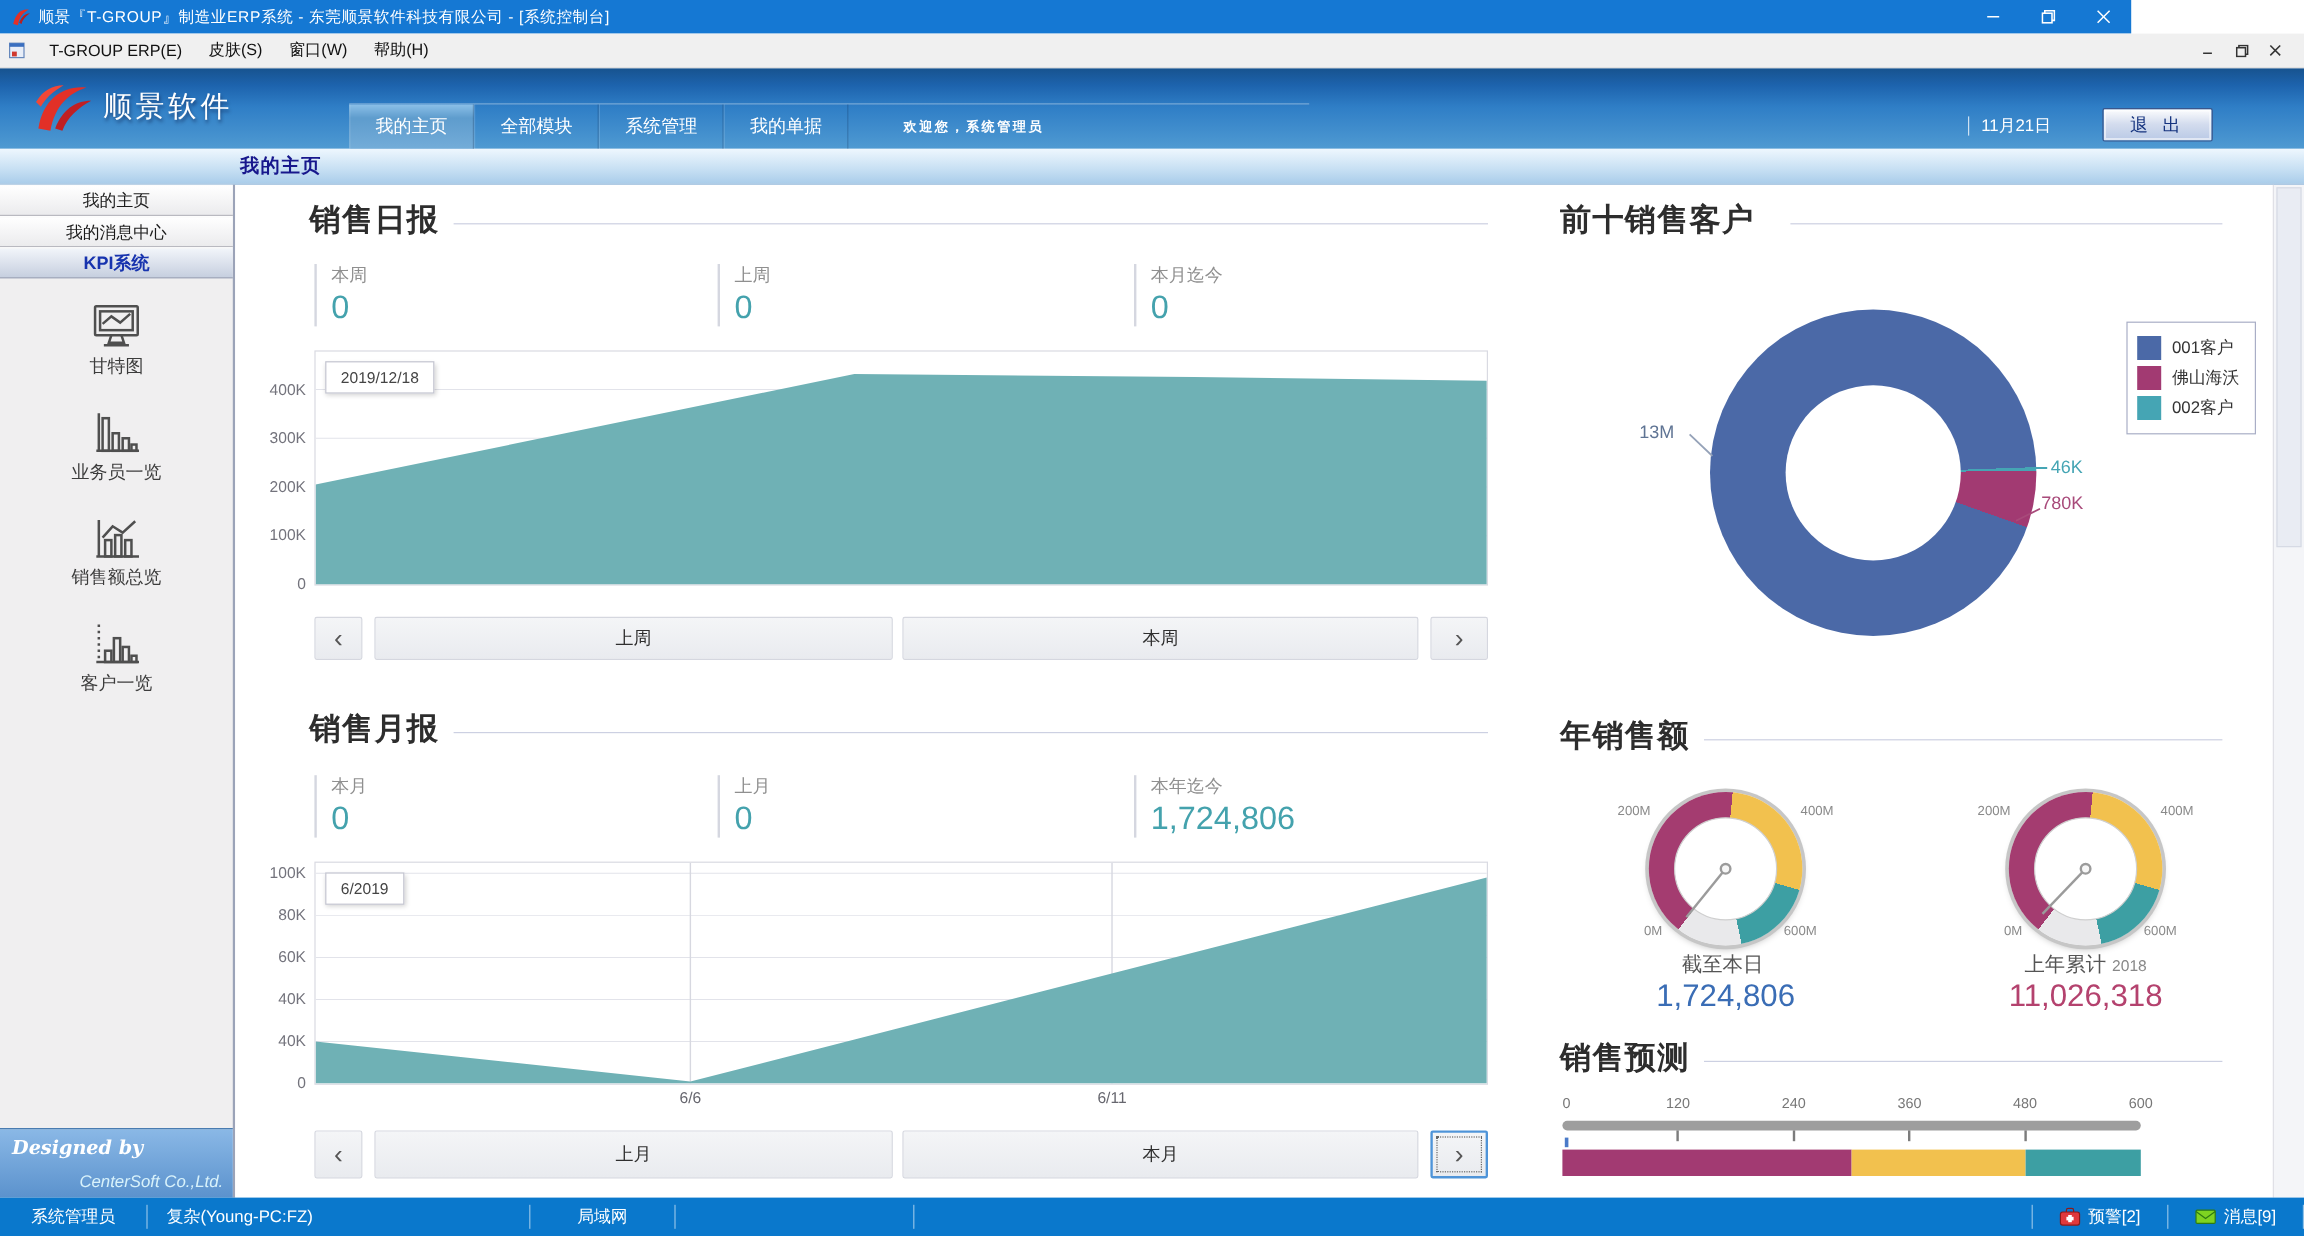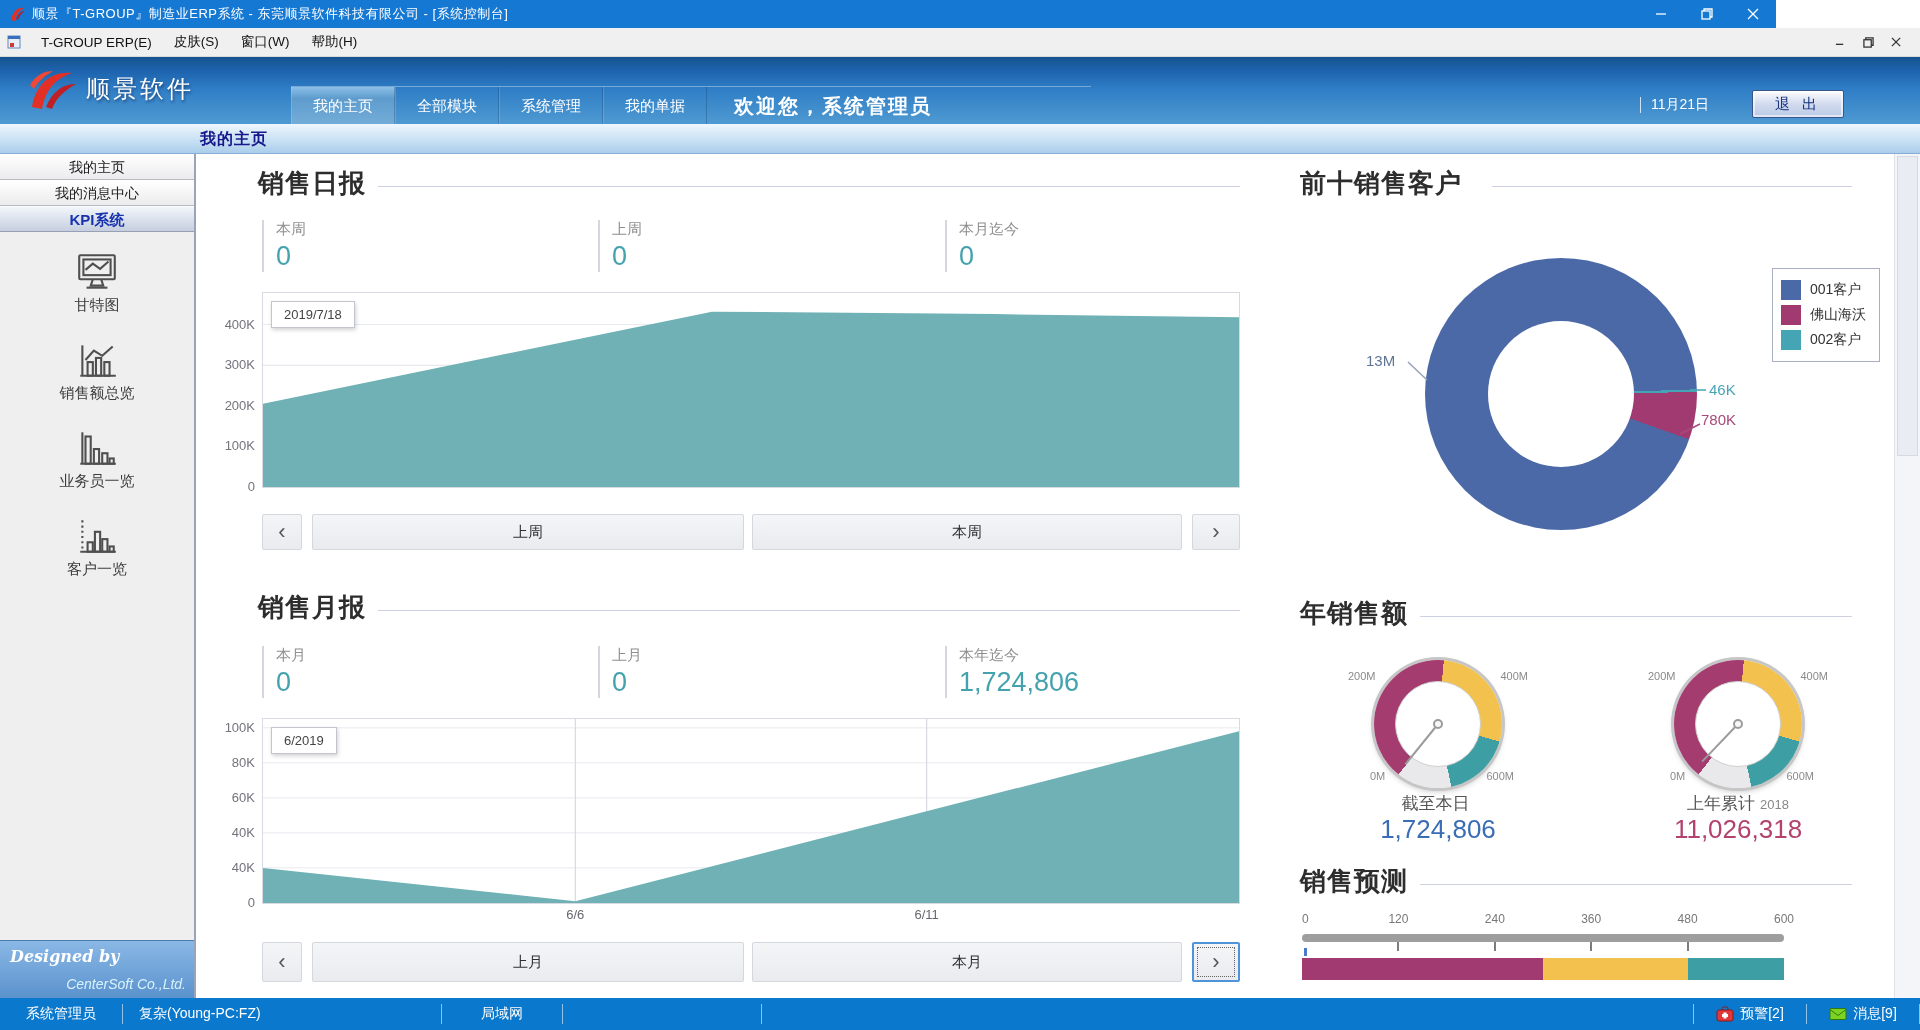--- a/index.html
+++ b/index.html
@@ -24,21 +24,21 @@
 
   
   .header { position:absolute; left:0; top:57px; width:1920px; height:67px;
     background:linear-gradient(180deg,#17538f 0,#1d63ad 14px,#2f7ec6 32px,#4f9ad2 100%); }
   .logo { position:absolute; left:26px; top:8px; display:flex; align-items:center; }
   .logo svg { width:52px; height:48px; }
   .logo-text { color:#fff; font-size:24px; font-weight:normal; letter-spacing:3px; margin-left:8px; text-shadow:1px 2px 3px rgba(0,0,40,.45); }
   .tabrow { position:absolute; left:291px; top:29px; height:38px; width:800px; display:flex; border-top:1px solid rgba(255,255,255,.35); }
   .htab { padding:0 21px; height:38px; line-height:38px; font-size:15px; color:#fff; border-right:1px solid rgba(10,40,80,.25); border-left:1px solid rgba(255,255,255,.15); white-space:nowrap; }
   .htab.active { background:linear-gradient(180deg,#8cc0e8,#5e9ccd 30%,#74add9); }
-  .welcome { margin-left:27px; line-height:38px; color:#fff; font-weight:bold; font-size:20px; letter-spacing:2px; white-space:nowrap; }
+  .welcome { margin-left:46px; line-height:38px; color:#fff; font-weight:bold; font-size:11px; letter-spacing:2px; white-space:nowrap; }
   .date-area { position:absolute; left:1640px; top:29px; height:38px; display:flex; align-items:center; color:#fff; font-size:14px; }
   .date-sep { width:1px; height:16px; background:rgba(255,255,255,.75); margin-right:10px; }
   .exit-btn { position:absolute; left:1752px; top:33px; width:92px; height:28px; background:linear-gradient(180deg,#fdfdfe,#d3dcee 48%,#b9c9e5); border:1px solid #39568c; border-radius:2px; box-shadow:inset 0 0 0 2px rgba(255,255,255,.55); color:#14327e; font-weight:normal; font-size:15px; letter-spacing:4px; font-family:inherit; }
 
   
   .subtab { position:absolute; left:0; top:124px; width:1920px; height:30px; background:linear-gradient(180deg,#eef7fe,#c6dff3 60%,#aacdea); border-bottom:1px solid #86aed6; }
   .subtab-label { position:absolute; left:200px; line-height:30px; font-size:16px; font-weight:bold; color:#17178c; letter-spacing:1px; }
 
   
   .sidebar { position:absolute; left:0; top:154px; width:196px; height:844px; background:#f0eff0; border-right:2px solid #9ba3b8; }
@@ -219,39 +219,39 @@
           <rect x="5" y="3" width="34" height="23" rx="1"></rect>
           <rect x="9" y="7" width="26" height="15"></rect>
           <polyline points="11,17 18,11 25,16 33,9"></polyline>
           <path d="M18 26 L16 32 H28 L26 26"></path>
           <line x1="12" y1="34" x2="32" y2="34"></line>
         </svg>
         <div class="kpi-label">甘特图</div>
       </div>
       <div class="kpi-item">
         <svg viewBox="0 0 44 38">
+          <line x1="8" y1="4" x2="8" y2="34"></line>
+            <line x1="6" y1="34" x2="40" y2="34"></line>
+          <rect x="11" y="8" width="5" height="26"></rect>
+            <rect x="19" y="20" width="5" height="14"></rect>
+            <rect x="27" y="24" width="5" height="10"></rect>
+            <rect x="34" y="29" width="4" height="5"></rect>
+        </svg>
+        <div class="kpi-label">业务员一览</div>
+      </div>
+      <div class="kpi-item">
+        <svg viewBox="0 0 44 38">
           <line x1="8" y1="5" x2="8" y2="34"></line>
             <line x1="6" y1="34" x2="40" y2="34"></line>
           <rect x="13" y="21" width="5" height="13"></rect>
             <rect x="21" y="17" width="5" height="17"></rect>
             <rect x="29" y="21" width="5" height="13"></rect>
           <polyline points="11,19 19,10 27,15 37,6"></polyline>
         </svg>
         <div class="kpi-label">销售额总览</div>
-      </div>
-      <div class="kpi-item">
-        <svg viewBox="0 0 44 38">
-          <line x1="8" y1="4" x2="8" y2="34"></line>
-            <line x1="6" y1="34" x2="40" y2="34"></line>
-          <rect x="11" y="8" width="5" height="26"></rect>
-            <rect x="19" y="20" width="5" height="14"></rect>
-            <rect x="27" y="24" width="5" height="10"></rect>
-            <rect x="34" y="29" width="4" height="5"></rect>
-        </svg>
-        <div class="kpi-label">业务员一览</div>
       </div>
       <div class="kpi-item">
         <svg viewBox="0 0 44 38">
           <line x1="8" y1="4" x2="8" y2="34" stroke-dasharray="2 3"></line>
             <line x1="6" y1="34" x2="40" y2="34"></line>
           <rect x="13" y="25" width="5" height="9"></rect>
             <rect x="20" y="15" width="5" height="19"></rect>
             <rect x="27" y="22" width="5" height="12"></rect>
             <rect x="34" y="29" width="4" height="5"></rect>
         </svg>
@@ -276,21 +276,21 @@
     <div class="stat" style="left:402px;top:66px">
       <div class="s-label">上周</div>
       <div class="s-value">0</div>
     </div>
     <div class="stat" style="left:749px;top:66px">
       <div class="s-label">本月迄今</div>
       <div class="s-value">0</div>
     </div>
 
     <div class="chart-box" style="left:66px;top:138px;width:978px;height:196px">
-      <div class="chart-tip">2019/7/18</div>
+      <div class="chart-tip">2019/12/18</div>
       <div class="ylabels">
           <div class="ytick" style="top: calc(100% - 8px);">0</div>
           <div class="ytick" style="top: calc(79.0795% - 8px);">100K</div>
           <div class="ytick" style="top: calc(58.159% - 8px);">200K</div>
           <div class="ytick" style="top: calc(37.2385% - 8px);">300K</div>
           <div class="ytick" style="top: calc(16.318% - 8px);">400K</div>
         </div>
     <svg viewBox="0 0 1000 600" preserveAspectRatio="none">
           <line x1="0" y1="474.4769874476988" x2="1000" y2="474.4769874476988" stroke="#e2e3ea" stroke-width="2.5"></line>
           <line x1="0" y1="348.9539748953975" x2="1000" y2="348.9539748953975" stroke="#e2e3ea" stroke-width="2.5"></line>

